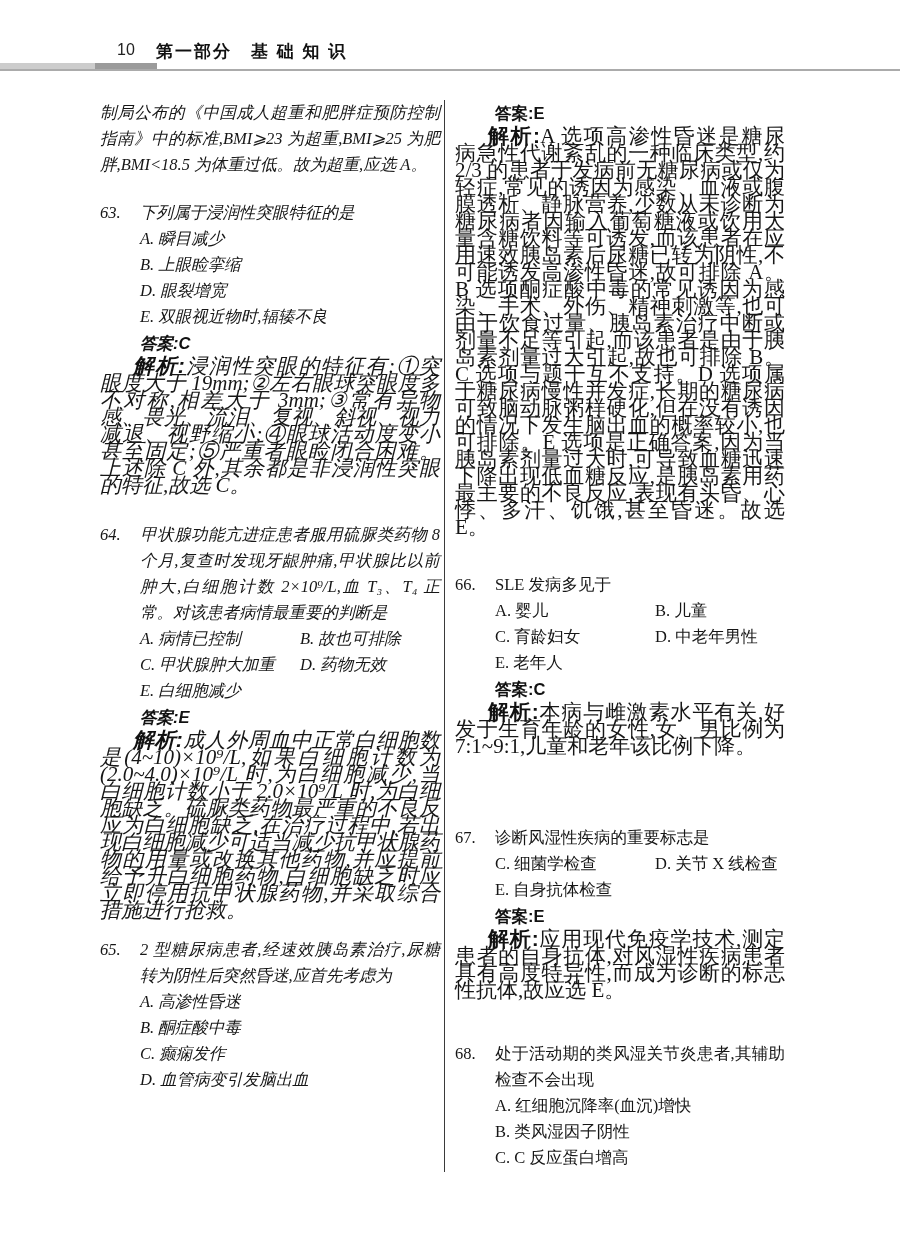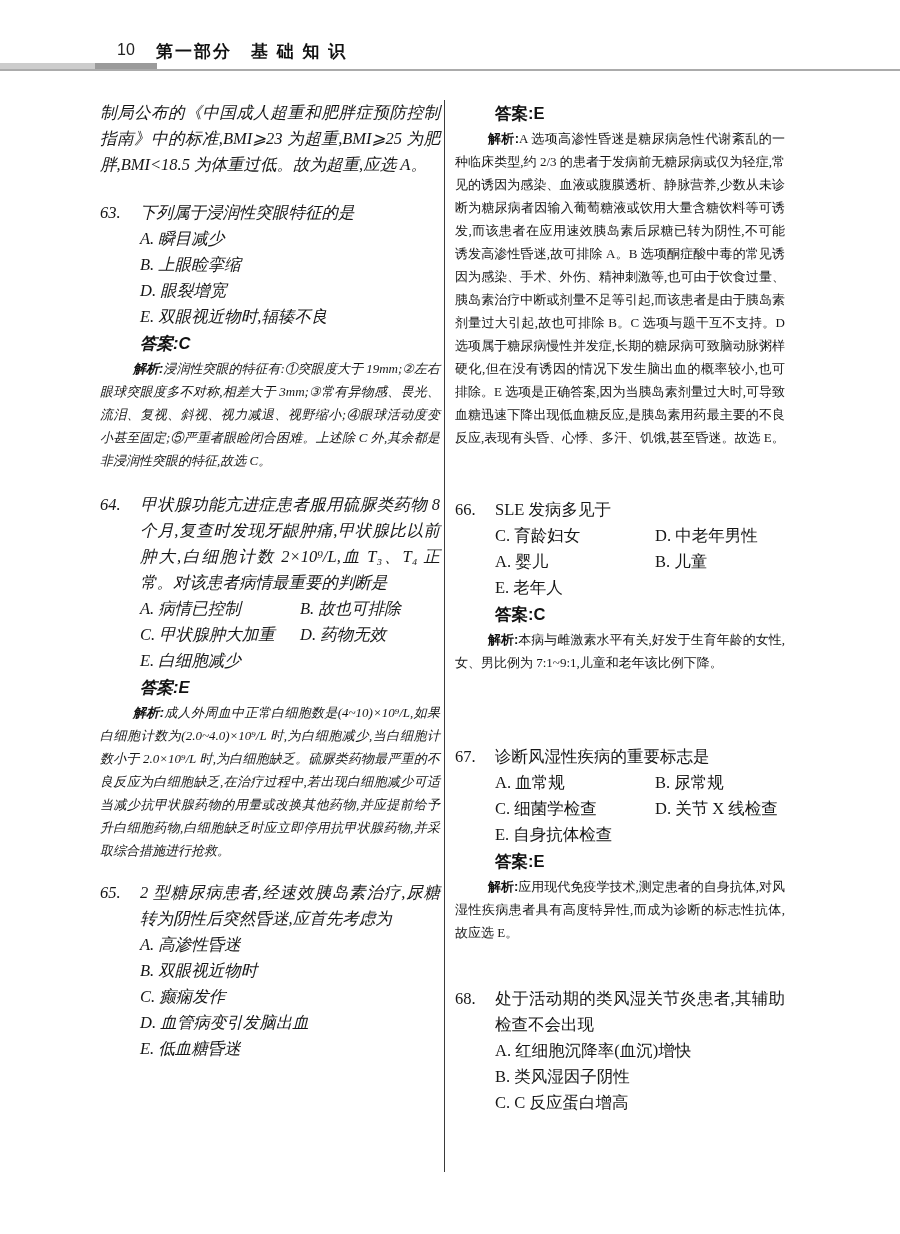--- a/index.html
+++ b/index.html
@@ -29,21 +29,21 @@
   .carryover{font-size:16.5px;line-height:26px;text-align:justify;text-justify:inter-character;}
   .stem{font-size:16.5px;line-height:26px;padding-left:40px;text-indent:-40px;
         text-align:justify;text-justify:inter-character;}
   .qnum{display:inline-block;width:40px;text-indent:0;}
   .opts{padding-left:40px;font-size:16.5px;}
   .opt-line{line-height:26px;}
   .opt-row{display:flex;line-height:26px;}
   .opt-cell{flex:0 0 160px;width:160px;}
   .ans{padding-left:40px;font-size:16.5px;line-height:26px;}
   .lbl,.ansval{font-family:"Liberation Sans","DejaVu Sans",sans-serif;font-weight:bold;color:#111;}
-  .analysis{font-size:13px;line-height:23px;text-align:justify;text-justify:inter-character;
+  .analysis{font-size:21px;line-height:17px;text-align:justify;text-justify:inter-character;
             text-indent:33px;}
   .u{text-underline-offset:4px;}
 </style>
 </head>
 <body>
 
 <span class="hdr-num">10</span>
 <span class="hdr-title">第一部分　基 础 知 识</span>
 <div class="rule-light"></div>
 <div class="rule-mid"></div>
@@ -66,21 +66,21 @@
       <div class="opt-line">E. 双眼视近物时,辐辏不良</div>
     </div>
     <div class="ans">
       <span class="lbl">答案:</span><span class="ansval">C</span>
     </div>
     <div class="analysis">
       <span class="lbl">解析:</span><span>浸润性突眼的特征有:①突眼度大于 19mm;②左右眼球突眼度多不对称,相差大于 3mm;③常有异物感、畏光、流泪、复视、斜视、视力减退、视野缩小;④眼球活动度变小甚至固定;⑤严重者眼睑闭合困难。上述除 C 外,其余都是非浸润性突眼的特征,故选 C。</span>
     </div>
   </div>
 
-  <div style="margin-top:20px;">
+  <div style="margin-top:28px;">
     <div class="stem">
       <span class="qnum">64.</span><span>甲状腺功能亢进症患者服用硫脲类药物 8 个月,复查时发现牙龈肿痛,甲状腺比以前肿大,白细胞计数 2×10⁹/L,血 T₃、T₄ 正常。对该患者病情最重要的判断是</span>
     </div>
     <div class="opts">
       <div class="opt-row">
         <span class="opt-cell">A. 病情已控制</span>
         <span>B. 故也可排除</span>
       </div>
       <div class="opt-row">
         <span class="opt-cell">C. 甲状腺肿大加重</span>
@@ -95,72 +95,67 @@
       <span class="lbl">解析:</span><span>成人外周血中正常白细胞数是(4~10)×10⁹/L,如果白细胞计数为(2.0~4.0)×10⁹/L 时,为白细胞减少,当白细胞计数小于 2.0×10⁹/L 时,为白细胞缺乏。硫脲类药物最严重的不良反应为白细胞缺乏,在治疗过程中,若出现白细胞减少可适当减少抗甲状腺药物的用量或改换其他药物,并应提前给予升白细胞药物,白细胞缺乏时应立即停用抗甲状腺药物,并采取综合措施进行抢救。</span>
     </div>
   </div>
 
   <div style="margin-top:18px;">
     <div class="stem">
       <span class="qnum">65.</span><span>2 型糖尿病患者,经速效胰岛素治疗,尿糖转为阴性后突然昏迷,应首先考虑为</span>
     </div>
     <div class="opts">
       <div class="opt-line">A. 高渗性昏迷</div>
-      <div class="opt-line">B. 双眼视近物时</div>
+      <div class="opt-line">B. 酮症酸中毒</div>
       <div class="opt-line">C. 癫痫发作</div>
       <div class="opt-line">D. 血管病变引发脑出血</div>
-      <div class="opt-line">E. 低血糖昏迷</div>
     </div>
   </div>
 
 </div>
 
 <div class="col" id="col-right">
 
   <div>
     <div class="ans">
       <span class="lbl">答案:</span><span class="ansval">E</span>
     </div>
     <div class="analysis">
       <span class="lbl">解析:</span><span>A 选项高渗性昏迷是糖尿病急性代谢紊乱的一种临床类型,约 2/3 的患者于发病前无糖尿病或仅为轻症,常见的诱因为感染、血液或腹膜透析、静脉营养,少数从未诊断为糖尿病者因输入葡萄糖液或饮用大量含糖饮料等可诱发,而该患者在应用速效胰岛素后尿糖已转为阴性,不可能诱发高渗性昏迷,故可排除 A。B 选项酮症酸中毒的常见诱因为感染、手术、外伤、精神刺激等,也可由于饮食过量、胰岛素治疗中断或剂量不足等引起,而该患者是由于胰岛素剂量过大引起,故也可排除 B。C 选项与题干互不支持。D 选项属于糖尿病慢性并发症,长期的糖尿病可致脑动脉粥样硬化,但在没有诱因的情况下发生脑出血的概率较小,也可排除。E 选项是正确答案,因为当胰岛素剂量过大时,可导致血糖迅速下降出现低血糖反应,是胰岛素用药最主要的不良反应,表现有头昏、心悸、多汗、饥饿,甚至昏迷。故选 E。</span>
     </div>
   </div>
 
-  <div style="margin-top:48px;">
+  <div style="margin-top:36px;">
     <div class="stem">
       <span class="qnum">66.</span><span>SLE 发病多见于</span>
     </div>
     <div class="opts">
       <div class="opt-row">
+        <span class="opt-cell">A. 婴儿</span>
+        <span>B. 儿童</span>
+      </div>
+      <div class="opt-row">
         <span class="opt-cell">C. 育龄妇女</span>
         <span>D. 中老年男性</span>
-      </div>
-      <div class="opt-row">
-        <span class="opt-cell">A. 婴儿</span>
-        <span>B. 儿童</span>
       </div>
       <div class="opt-line">E. 老年人</div>
     </div>
     <div class="ans">
       <span class="lbl">答案:</span><span class="ansval">C</span>
     </div>
     <div class="analysis">
       <span class="lbl">解析:</span><span>本病与雌激素水平有关,好发于生育年龄的女性,女、男比例为 7:1~9:1,儿童和老年该比例下降。</span>
     </div>
   </div>
 
   <div style="margin-top:70px;">
     <div class="stem">
       <span class="qnum">67.</span><span>诊断风湿性疾病的重要标志是</span>
     </div>
     <div class="opts">
-      <div class="opt-row">
-        <span class="opt-cell">A. 血常规</span>
-        <span>B. 尿常规</span>
-      </div>
       <div class="opt-row">
         <span class="opt-cell">C. 细菌学检查</span>
         <span>D. 关节 X 线检查</span>
       </div>
       <div class="opt-line">E. 自身抗体检查</div>
     </div>
     <div class="ans">
       <span class="lbl">答案:</span><span class="ansval">E</span>
     </div>
     <div class="analysis">

